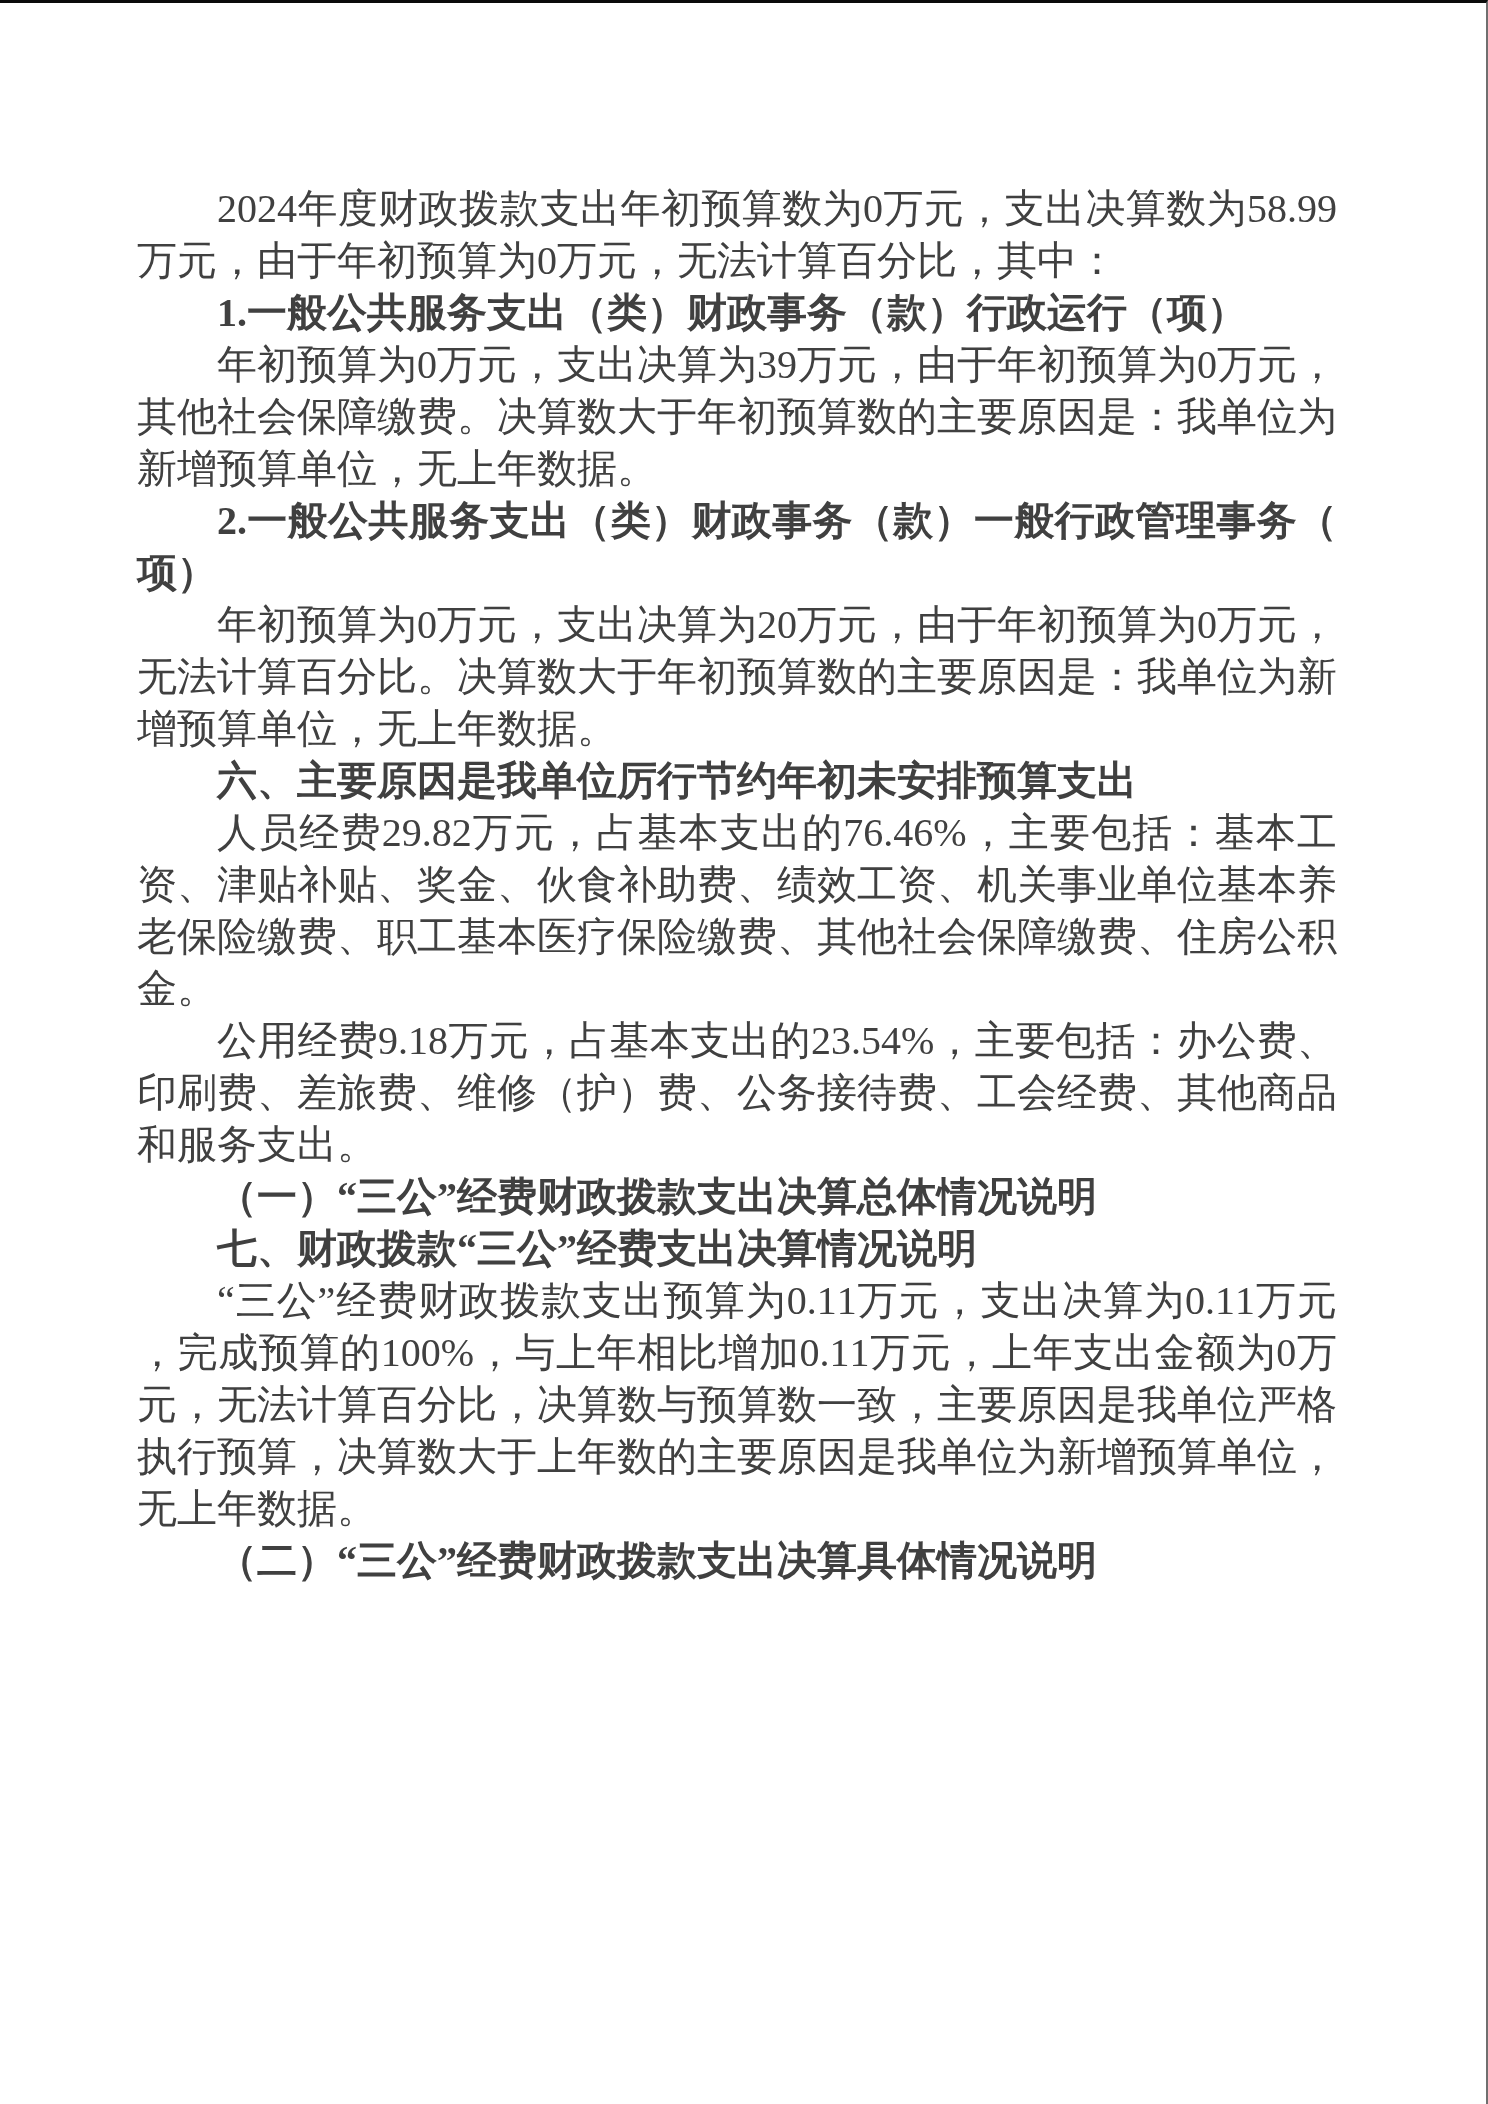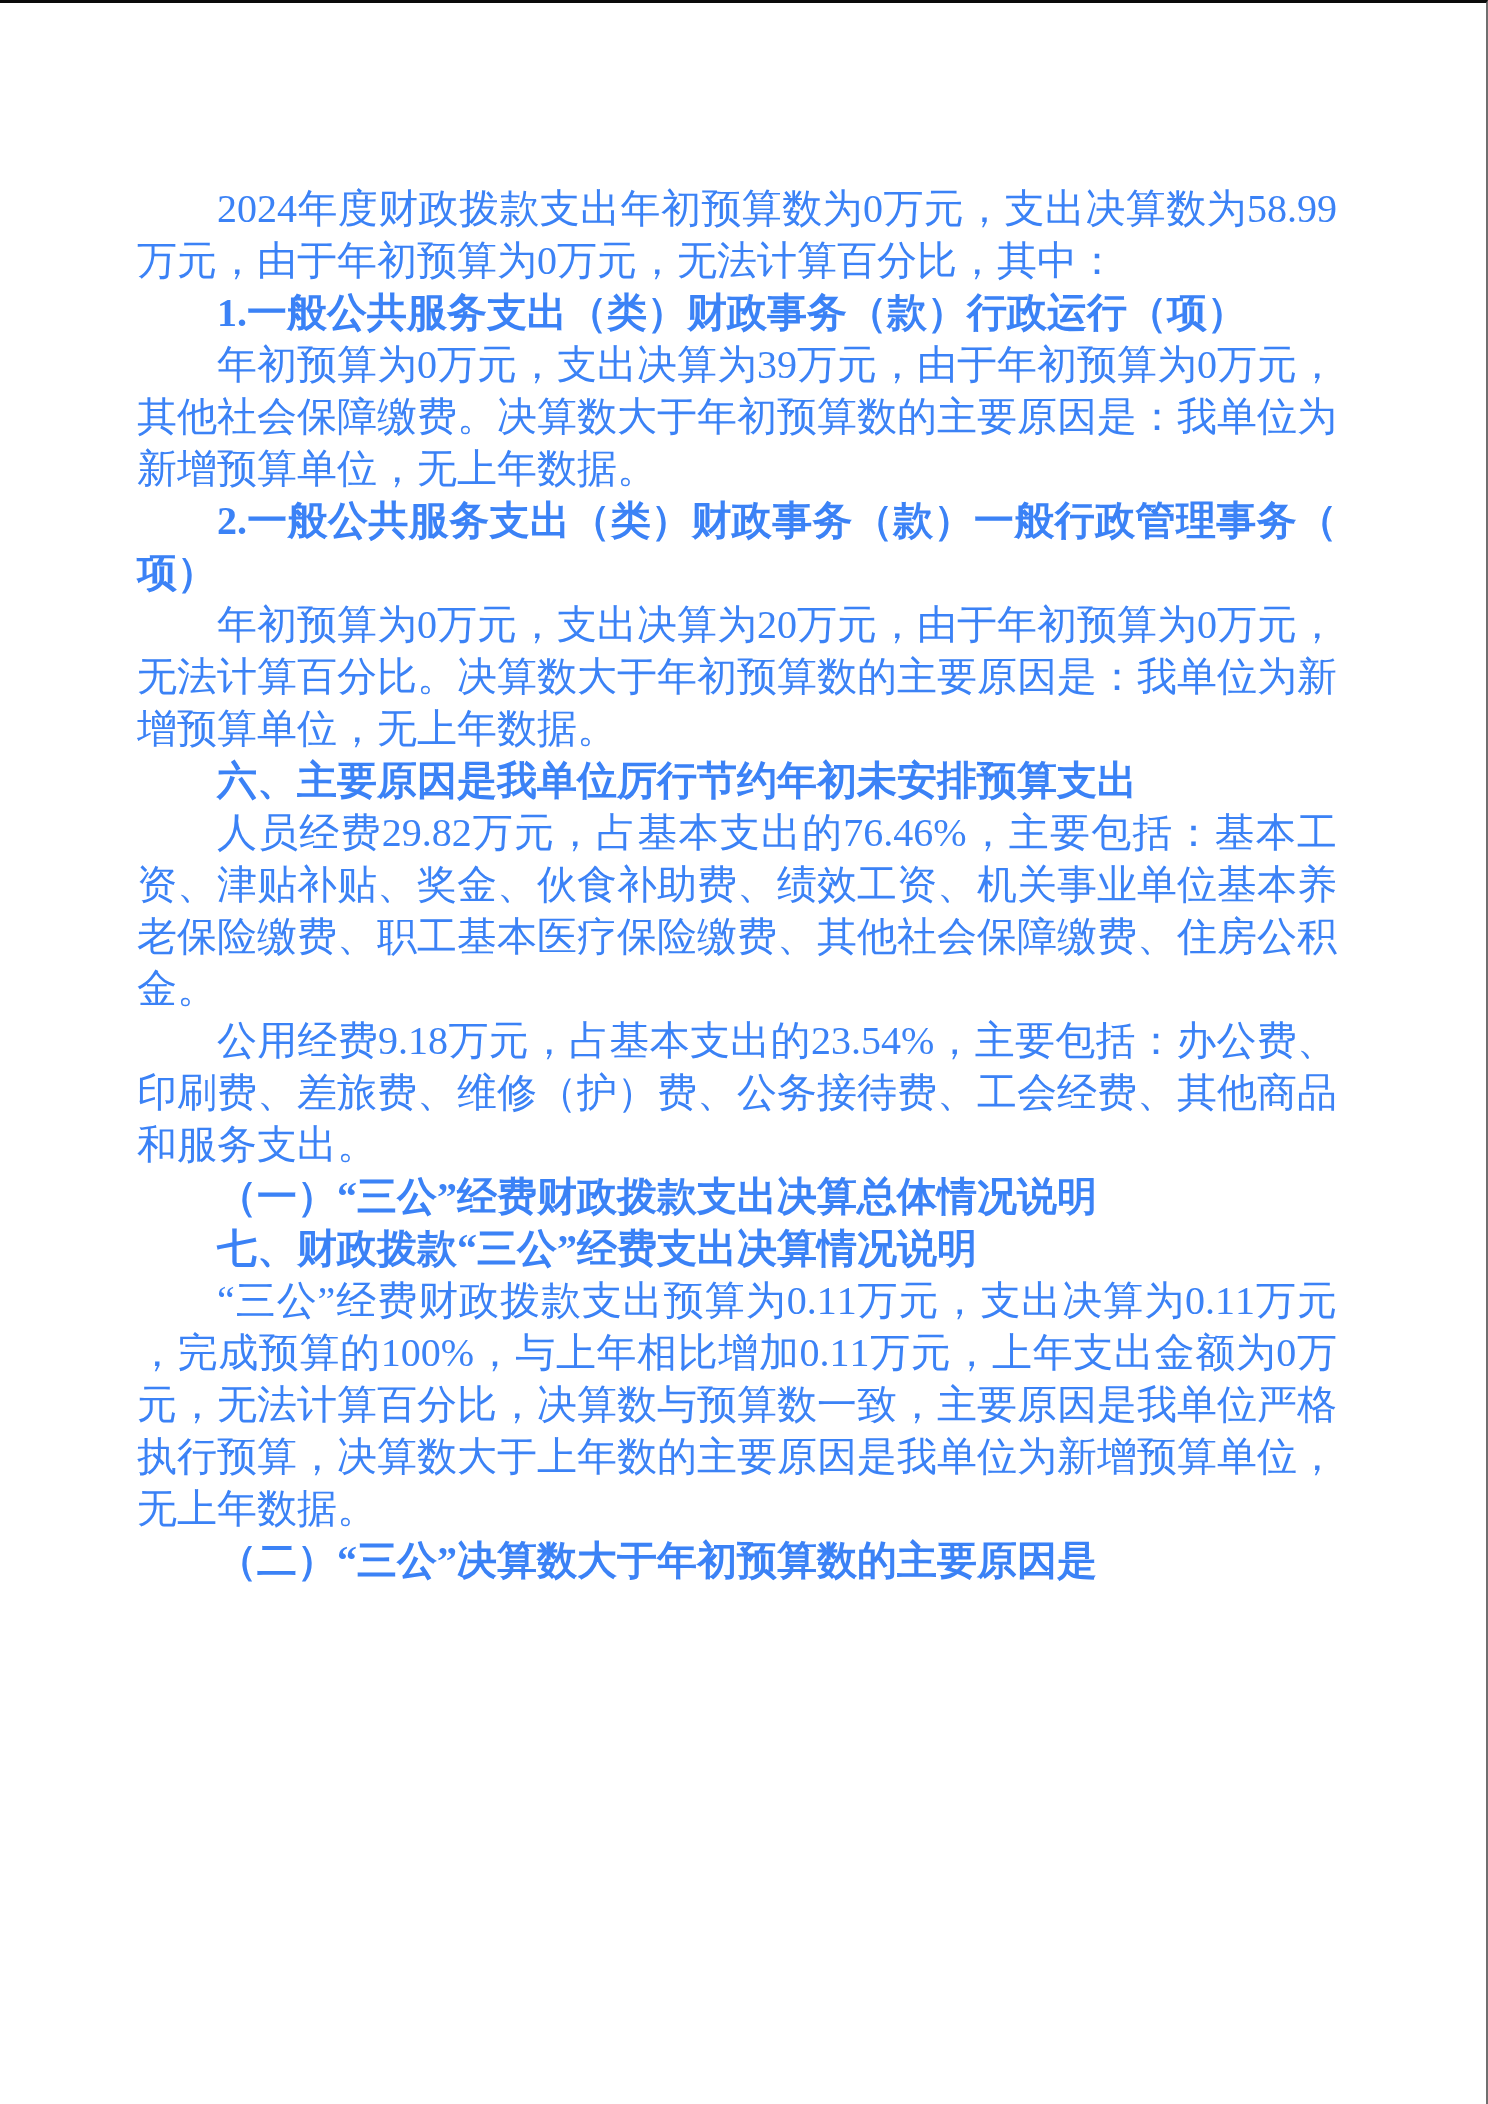--- a/index.html
+++ b/index.html
@@ -18,21 +18,21 @@
     overflow: hidden;
   }
   .text-block {
     position: absolute;
     left: 137px;
     top: 180px;
     width: 1200px;
     font-family: "Liberation Serif", "DejaVu Serif", serif;
     font-size: 40px;
     line-height: 52px;
-    color: #3b82f6;
+    color: #404040;
     text-align: justify;
     text-justify: inter-character;
     line-break: anywhere;
     font-kerning: none;
   }
   .text-block p {
     margin: 0;
     padding: 0;
     text-indent: 2em;
   }
@@ -49,15 +49,15 @@
       <p class="heading">1.一般公共服务支出（类）财政事务（款）行政运行（项）</p>
       <p class="body">年初预算为0万元，支出决算为39万元，由于年初预算为0万元，其他社会保障缴费。决算数大于年初预算数的主要原因是：我单位为新增预算单位，无上年数据。</p>
       <p class="heading">2.一般公共服务支出（类）财政事务（款）一般行政管理事务（项）</p>
       <p class="body">年初预算为0万元，支出决算为20万元，由于年初预算为0万元，无法计算百分比。决算数大于年初预算数的主要原因是：我单位为新增预算单位，无上年数据。</p>
       <p class="heading">六、主要原因是我单位厉行节约年初未安排预算支出</p>
       <p class="body">人员经费29.82万元，占基本支出的76.46%，主要包括：基本工资、津贴补贴、奖金、伙食补助费、绩效工资、机关事业单位基本养老保险缴费、职工基本医疗保险缴费、其他社会保障缴费、住房公积金。</p>
       <p class="body">公用经费9.18万元，占基本支出的23.54%，主要包括：办公费、印刷费、差旅费、维修（护）费、公务接待费、工会经费、其他商品和服务支出。</p>
       <p class="heading">（一）“三公”经费财政拨款支出决算总体情况说明</p>
       <p class="heading">七、财政拨款“三公”经费支出决算情况说明</p>
       <p class="body">“三公”经费财政拨款支出预算为0.11万元，支出决算为0.11万元，完成预算的100%，与上年相比增加0.11万元，上年支出金额为0万元，无法计算百分比，决算数与预算数一致，主要原因是我单位严格执行预算，决算数大于上年数的主要原因是我单位为新增预算单位，无上年数据。</p>
-      <p class="heading">（二）“三公”决算数大于年初预算数的主要原因是</p>
+      <p class="heading">（二）“三公”经费财政拨款支出决算具体情况说明</p>
     </main>
 </div>
 
 </body></html>

